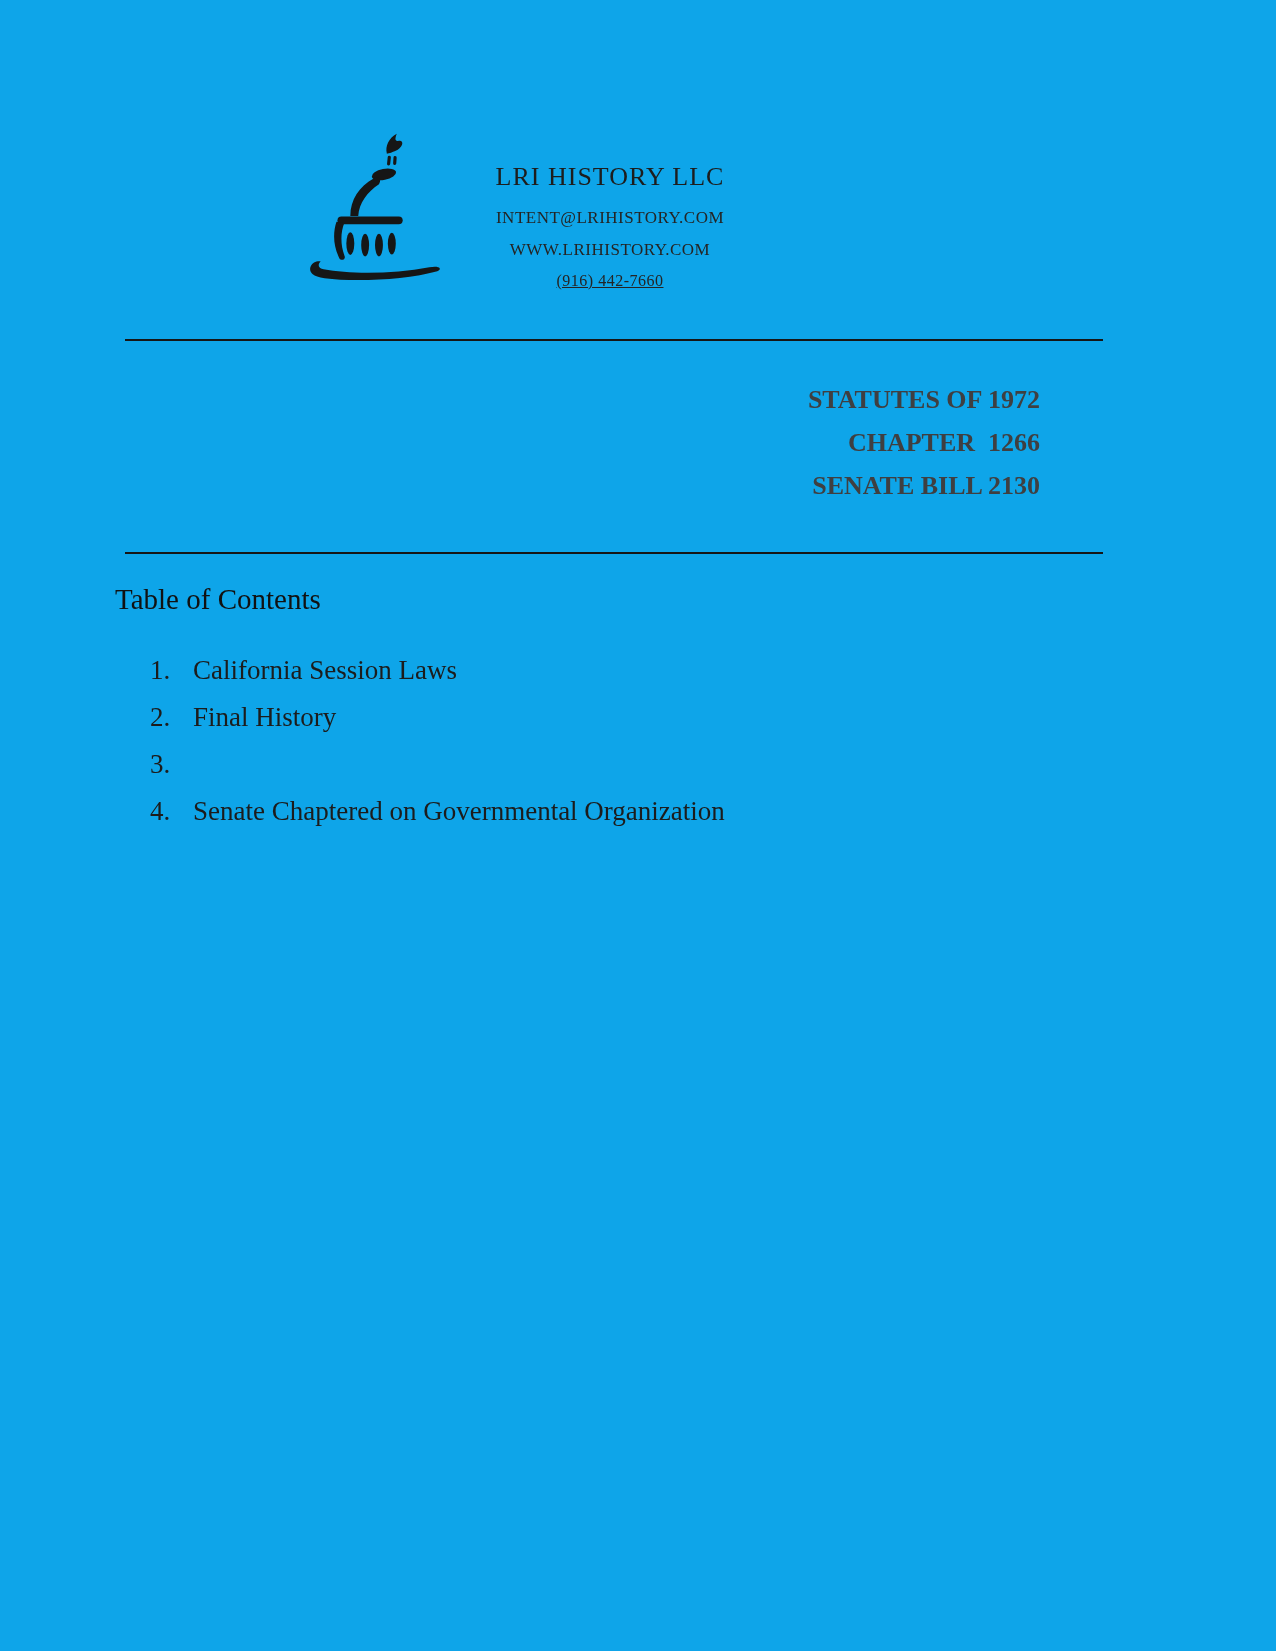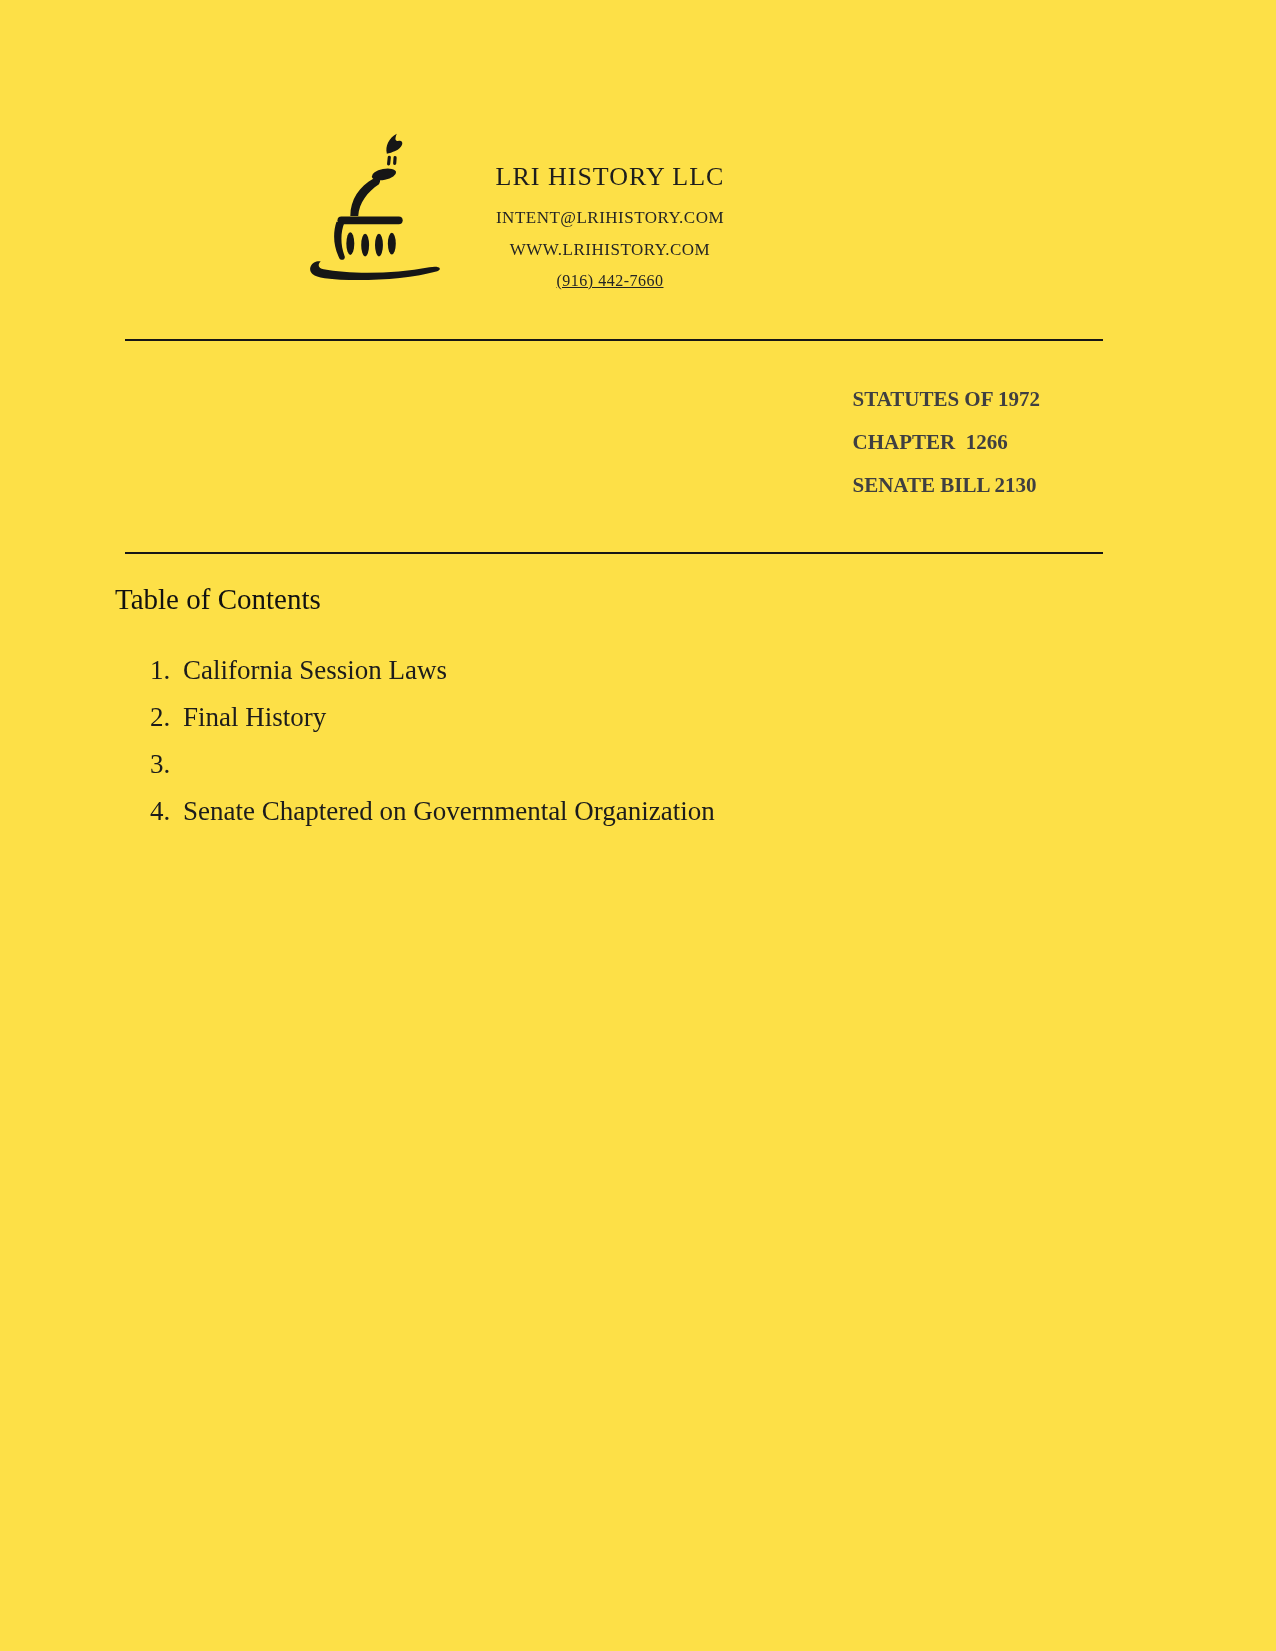--- a/index.html
+++ b/index.html
@@ -4,21 +4,21 @@
 <style>
   html, body {
     margin: 0;
     padding: 0;
     background: #ffffff;
   }
   .page {
     position: relative;
     width: 1276px;
     height: 1651px;
-    background: #fde047;
+    background: #0ea5e9;
     font-family: "Liberation Serif", "DejaVu Serif", serif;
     color: #1c1c1c;
     overflow: hidden;
   }
 
   
   .logo {
     position: absolute;
     left: 293px;
     top: 122px;
@@ -59,22 +59,23 @@
     background: #161616;
   }
   .rule-top    { top: 339px; }
   .rule-bottom { top: 552px; }
 
   
   .case-reference {
     position: absolute;
     right: 236px;
     top: 378px;
+    text-align: right;
     font-weight: bold;
-    font-size: 21px;
+    font-size: 26px;
     line-height: 43px;
     color: #3f3f41;
   }
   .case-reference .ref-line { white-space: pre; }
 
   
   .toc-heading {
     position: absolute;
     left: 115px;
     top: 583px;
@@ -88,21 +89,21 @@
     left: 150px;
     display: flex;
     font-size: 27px;
     line-height: 30px;
     color: #1c1c1c;
   }
   .toc-item .num {
     width: 32px;
     flex: 0 0 32px;
   }
-  .toc-item .label { margin-left: 1px; }
+  .toc-item .label { margin-left: 11px; }
   .toc-item-1 { top: 655px; }
   .toc-item-2 { top: 702px; }
   .toc-item-3 { top: 749px; }
   .toc-item-4 { top: 796px; }
 </style>
 </head>
 <body>
 
 <div class="page">
 

